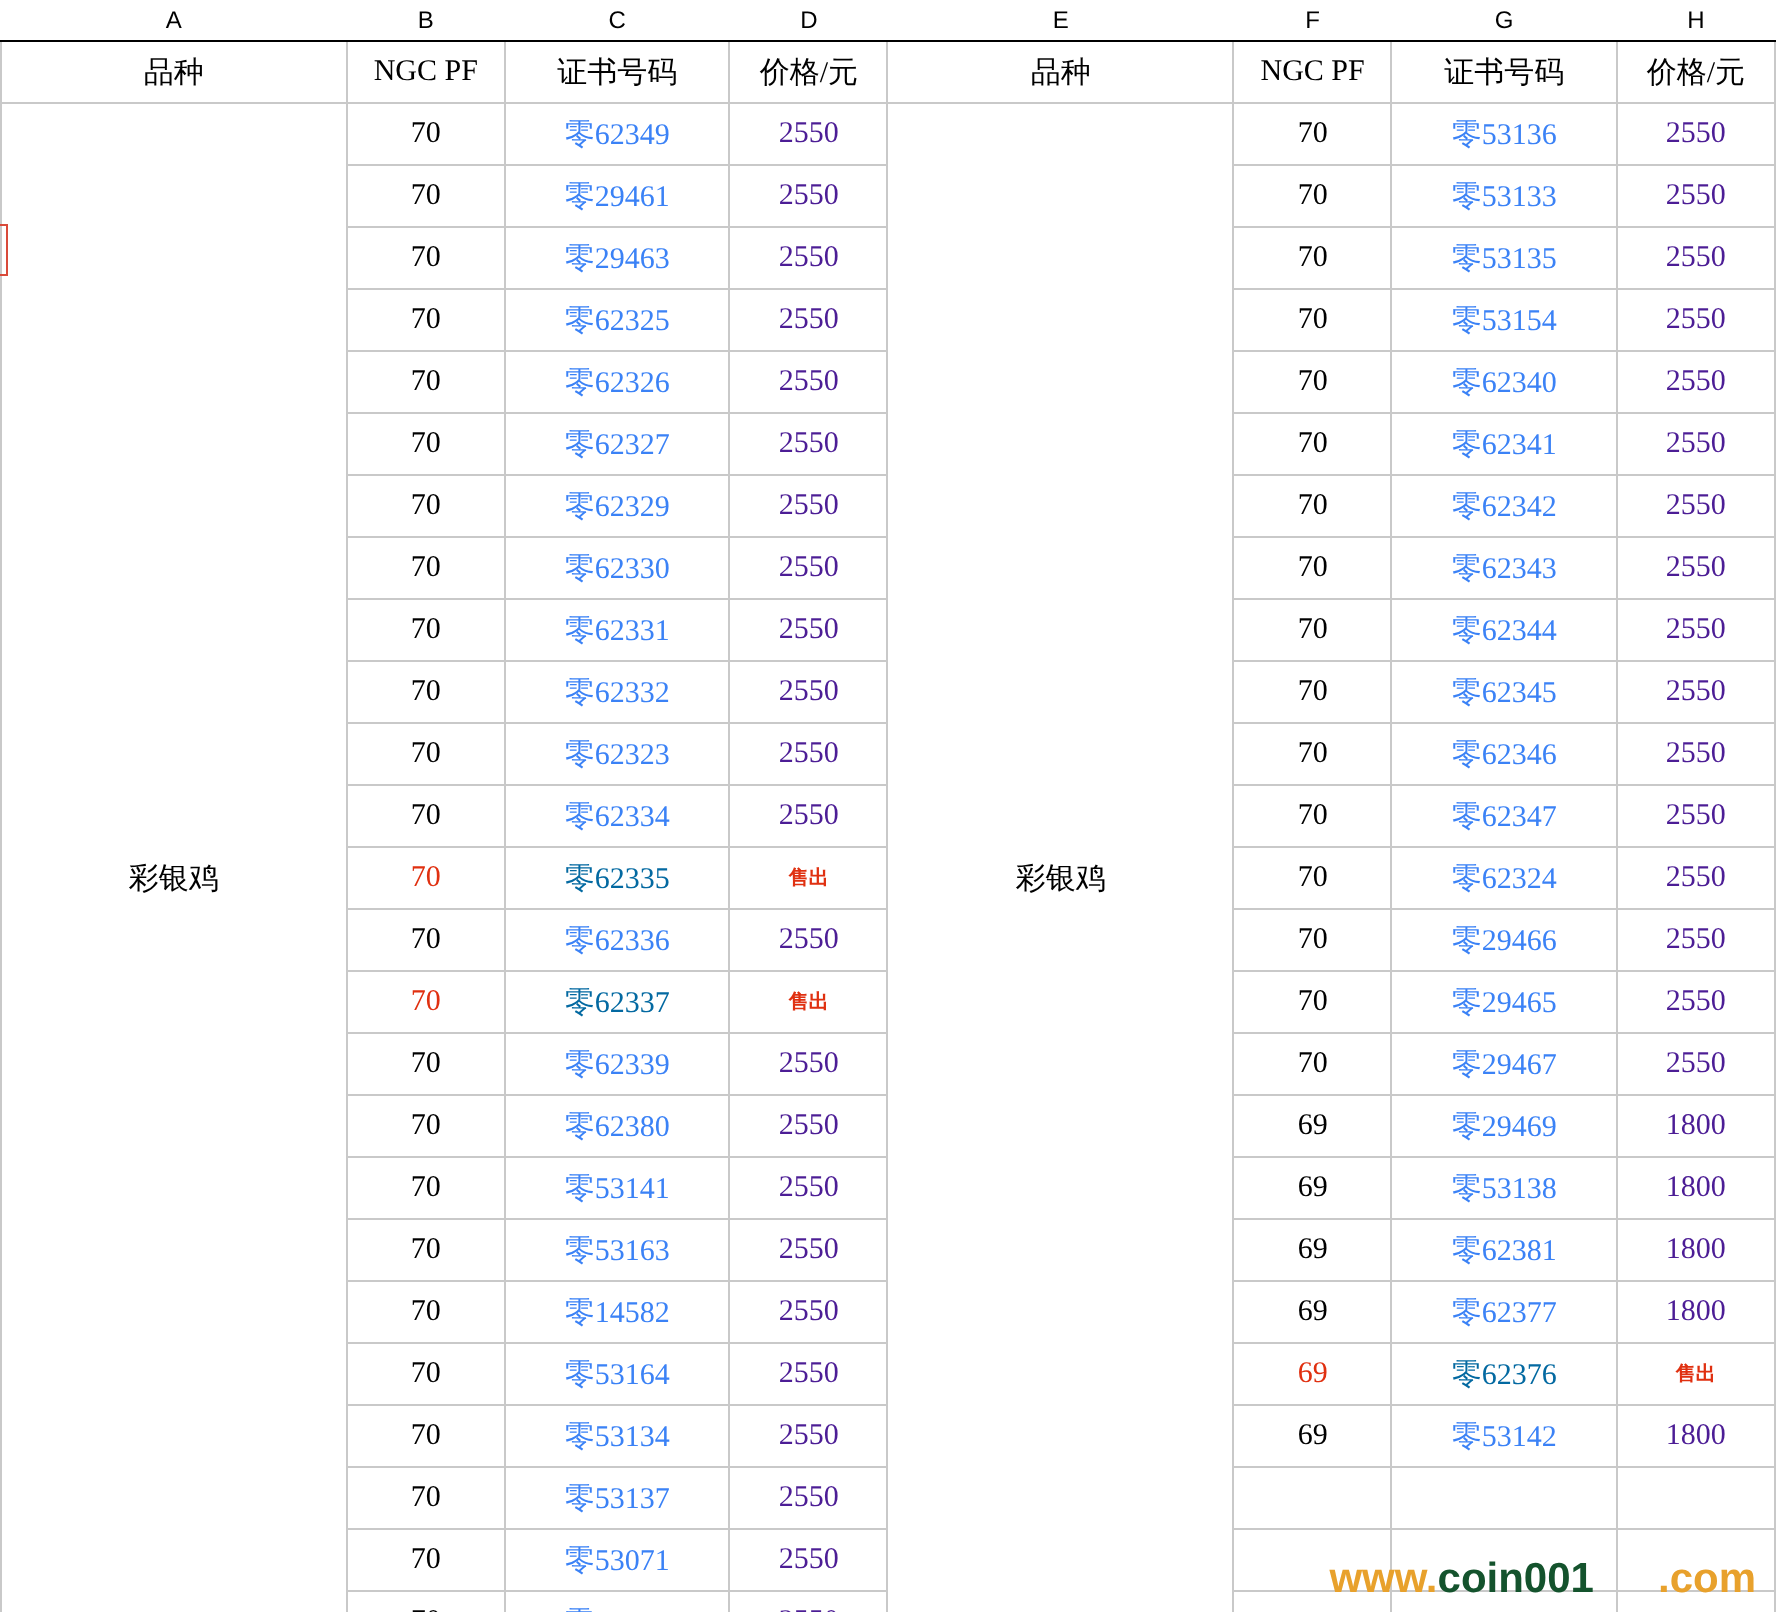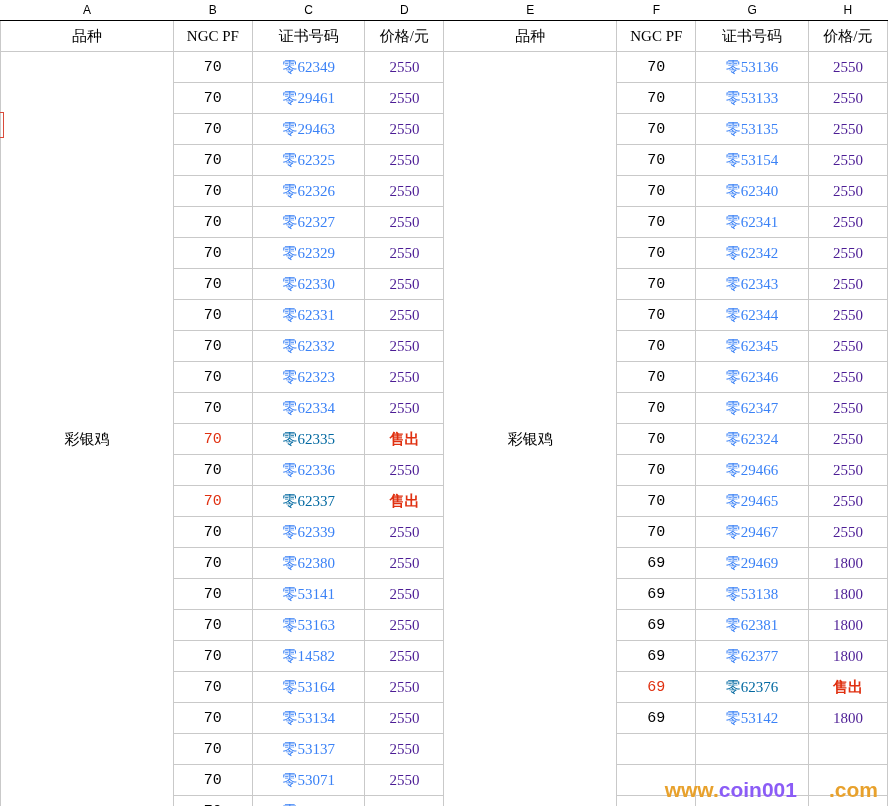--- a/index.html
+++ b/index.html
@@ -51,40 +51,40 @@
     font-size: 15px;
     color: #000000;
   }
   .cell-variety {
     font-size: 16px;
     color: #000000;
   }
   .cell-grade {
     font-size: 15px;
     color: #000000;
-    font-family: Liberation Mono, monospace;
+    font-family: Liberation Serif, serif;
   }
   .cell-grade.sold {
     color: #e03010;
   }
   .cell-cert {
     font-size: 14px;
     color: #3b82f6;
   }
   .cell-cert.sold {
     color: #0369a1;
   }
   .cell-price {
     font-size: 14px;
     color: #4c1d95;
   }
   .cell-price.sold {
     color: #e03010;
     font-weight: bold;
-    font-size: 15px;
+    font-size: 10px;
   }
   
   col.cA { width: 166px; }
   col.cB { width: 76px; }
   col.cC { width: 108px; }
   col.cD { width: 76px; }
   col.cE { width: 166px; }
   col.cF { width: 76px; }
   col.cG { width: 108px; }
   col.cH { width: 76px; }
@@ -117,21 +117,21 @@
     position: absolute;
     right: 10px;
     bottom: 4px;
     font-family: "Liberation Sans", sans-serif;
     font-size: 21px;
     font-weight: bold;
     letter-spacing: 0px;
     white-space: nowrap;
   }
   #watermark .w1 { color: #e8a12c; }
-  #watermark .w2 { color: #8b5cf6; }
+  #watermark .w2 { color: #14532d; }
   #watermark .w3 { color: #e8a12c; margin-left: 32px; }
 </style>
 </head>
 <body>
 
 <div id="sheet">
 
   <table class="grid">
     <colgroup>
       <col class="cA">

